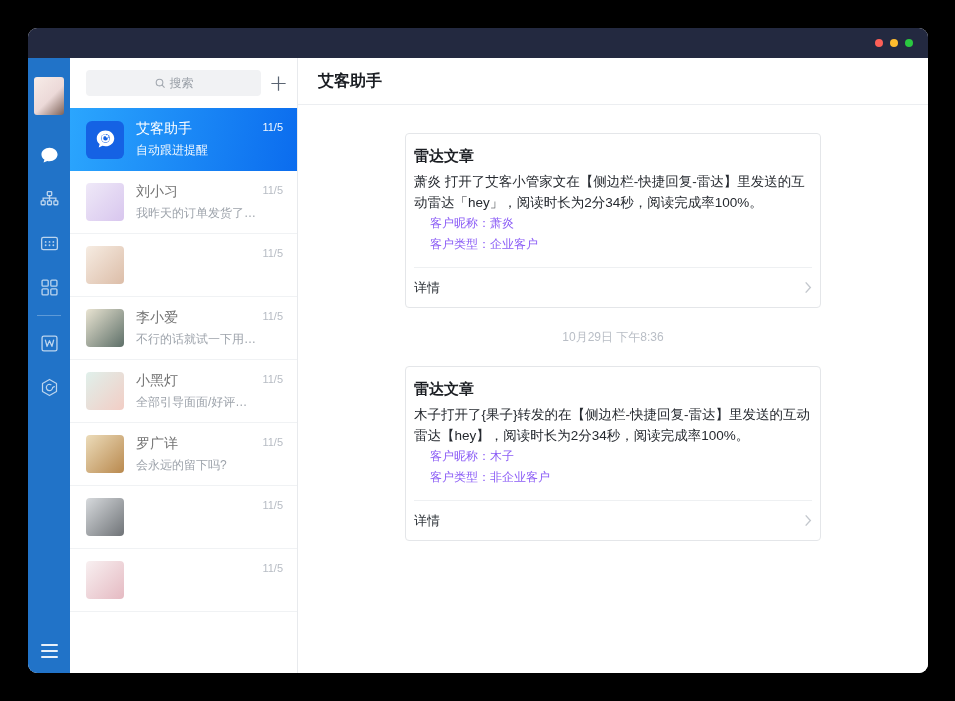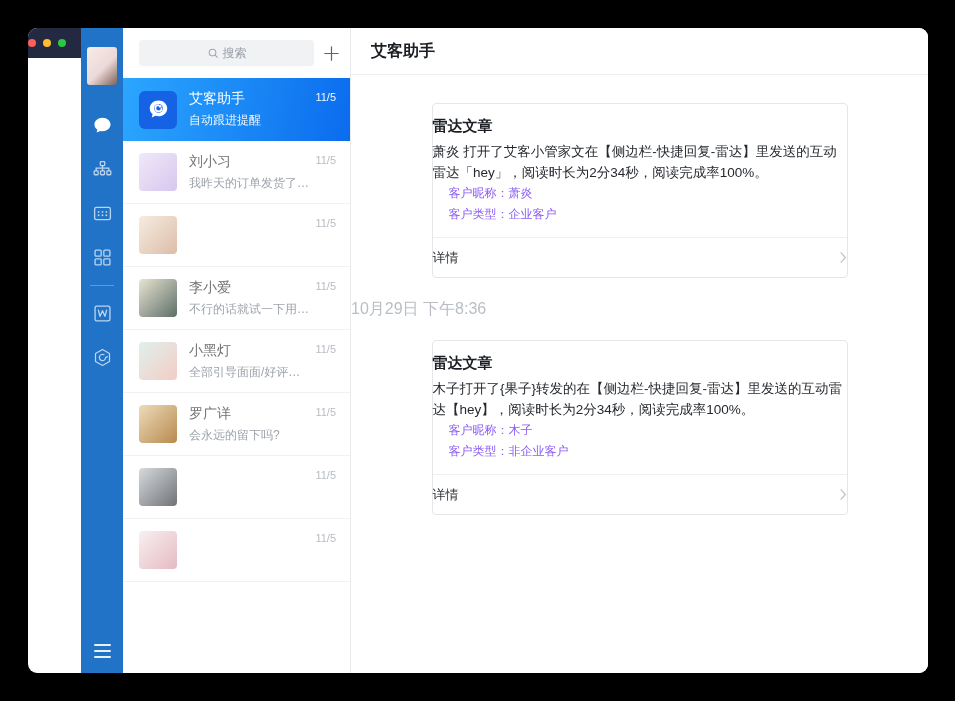--- a/index.html
+++ b/index.html
@@ -1,21 +1,21 @@
 <!DOCTYPE html>
 <html><head>
 <meta charset="utf-8">
 <style>
   * { margin:0; padding:0; box-sizing:border-box; }
   html,body { width:955px; height:701px; background:#000; overflow:hidden;
     font-family:"Liberation Sans","DejaVu Sans",sans-serif; }
   .stage { position:relative; width:955px; height:701px; background:#000; }
 
   .window { position:absolute; left:28px; top:28px; width:900px; height:645px;
-    border-radius:9px; overflow:hidden; background:#fff; display:flex; flex-direction:row; }
+    border-radius:9px; overflow:hidden; background:#fff; display:flex; flex-direction:column; }
 
   
   .titlebar { height:30px; flex:none; background:#232940; display:flex;
     align-items:center; justify-content:flex-end; padding-right:15px; gap:7px; }
   .tl-dot { width:8px; height:8px; border-radius:50%; }
 
   .app-body { flex:1; display:flex; min-height:0; }
 
   
   .nav { width:42px; flex:none; background:#2173c8; display:flex;
@@ -64,28 +64,28 @@
   .item.selected .prev { color:rgba(255,255,255,.92); }
   .item.selected .time { color:rgba(255,255,255,.95); }
 
   
   .main { flex:1; background:#fff; display:flex; flex-direction:column; min-width:0; }
   .main-header { height:47px; flex:none; border-bottom:1px solid #eceef1;
     display:flex; align-items:center; padding-left:20px; }
   .main-title { font-size:16px; font-weight:bold; color:#1b1e23; }
   .feed { flex:1; overflow:hidden; padding-top:28px; }
   .card { width:416px; margin:0 auto; border:1px solid #e4e6e9; border-radius:4px;
-    padding:13px 0 0; background:#fff; }
+    padding:13px 8px 0; background:#fff; }
   .card-title { font-size:15px; font-weight:bold; color:#1b1e23; margin-bottom:5px; }
   .card-body { font-size:13.5px; color:#25292f; line-height:21px; }
   .card-line { font-size:12px; color:#8b5cf6; line-height:21px;margin-left:16px; }
   .card-footer { margin-top:12px; border-top:1px solid #eef0f2; height:40px;
     display:flex; align-items:center; justify-content:space-between; cursor:pointer; }
   .card-footer span { font-size:13px; color:#2f343a; }
-  .stamp { font-size:16px; color:#b9bec6; margin:21px 0 20px; }
+  .stamp { text-align:center; font-size:12px; color:#b9bec6; margin:21px 0 20px; }
 </style>
 </head>
 <body>
 
 <div class="stage">
   <div class="window">
 
     <div class="titlebar">
       <div class="tl-dot" style="background:#fc5f57"></div>
       <div class="tl-dot" style="background:#febc2e"></div>

